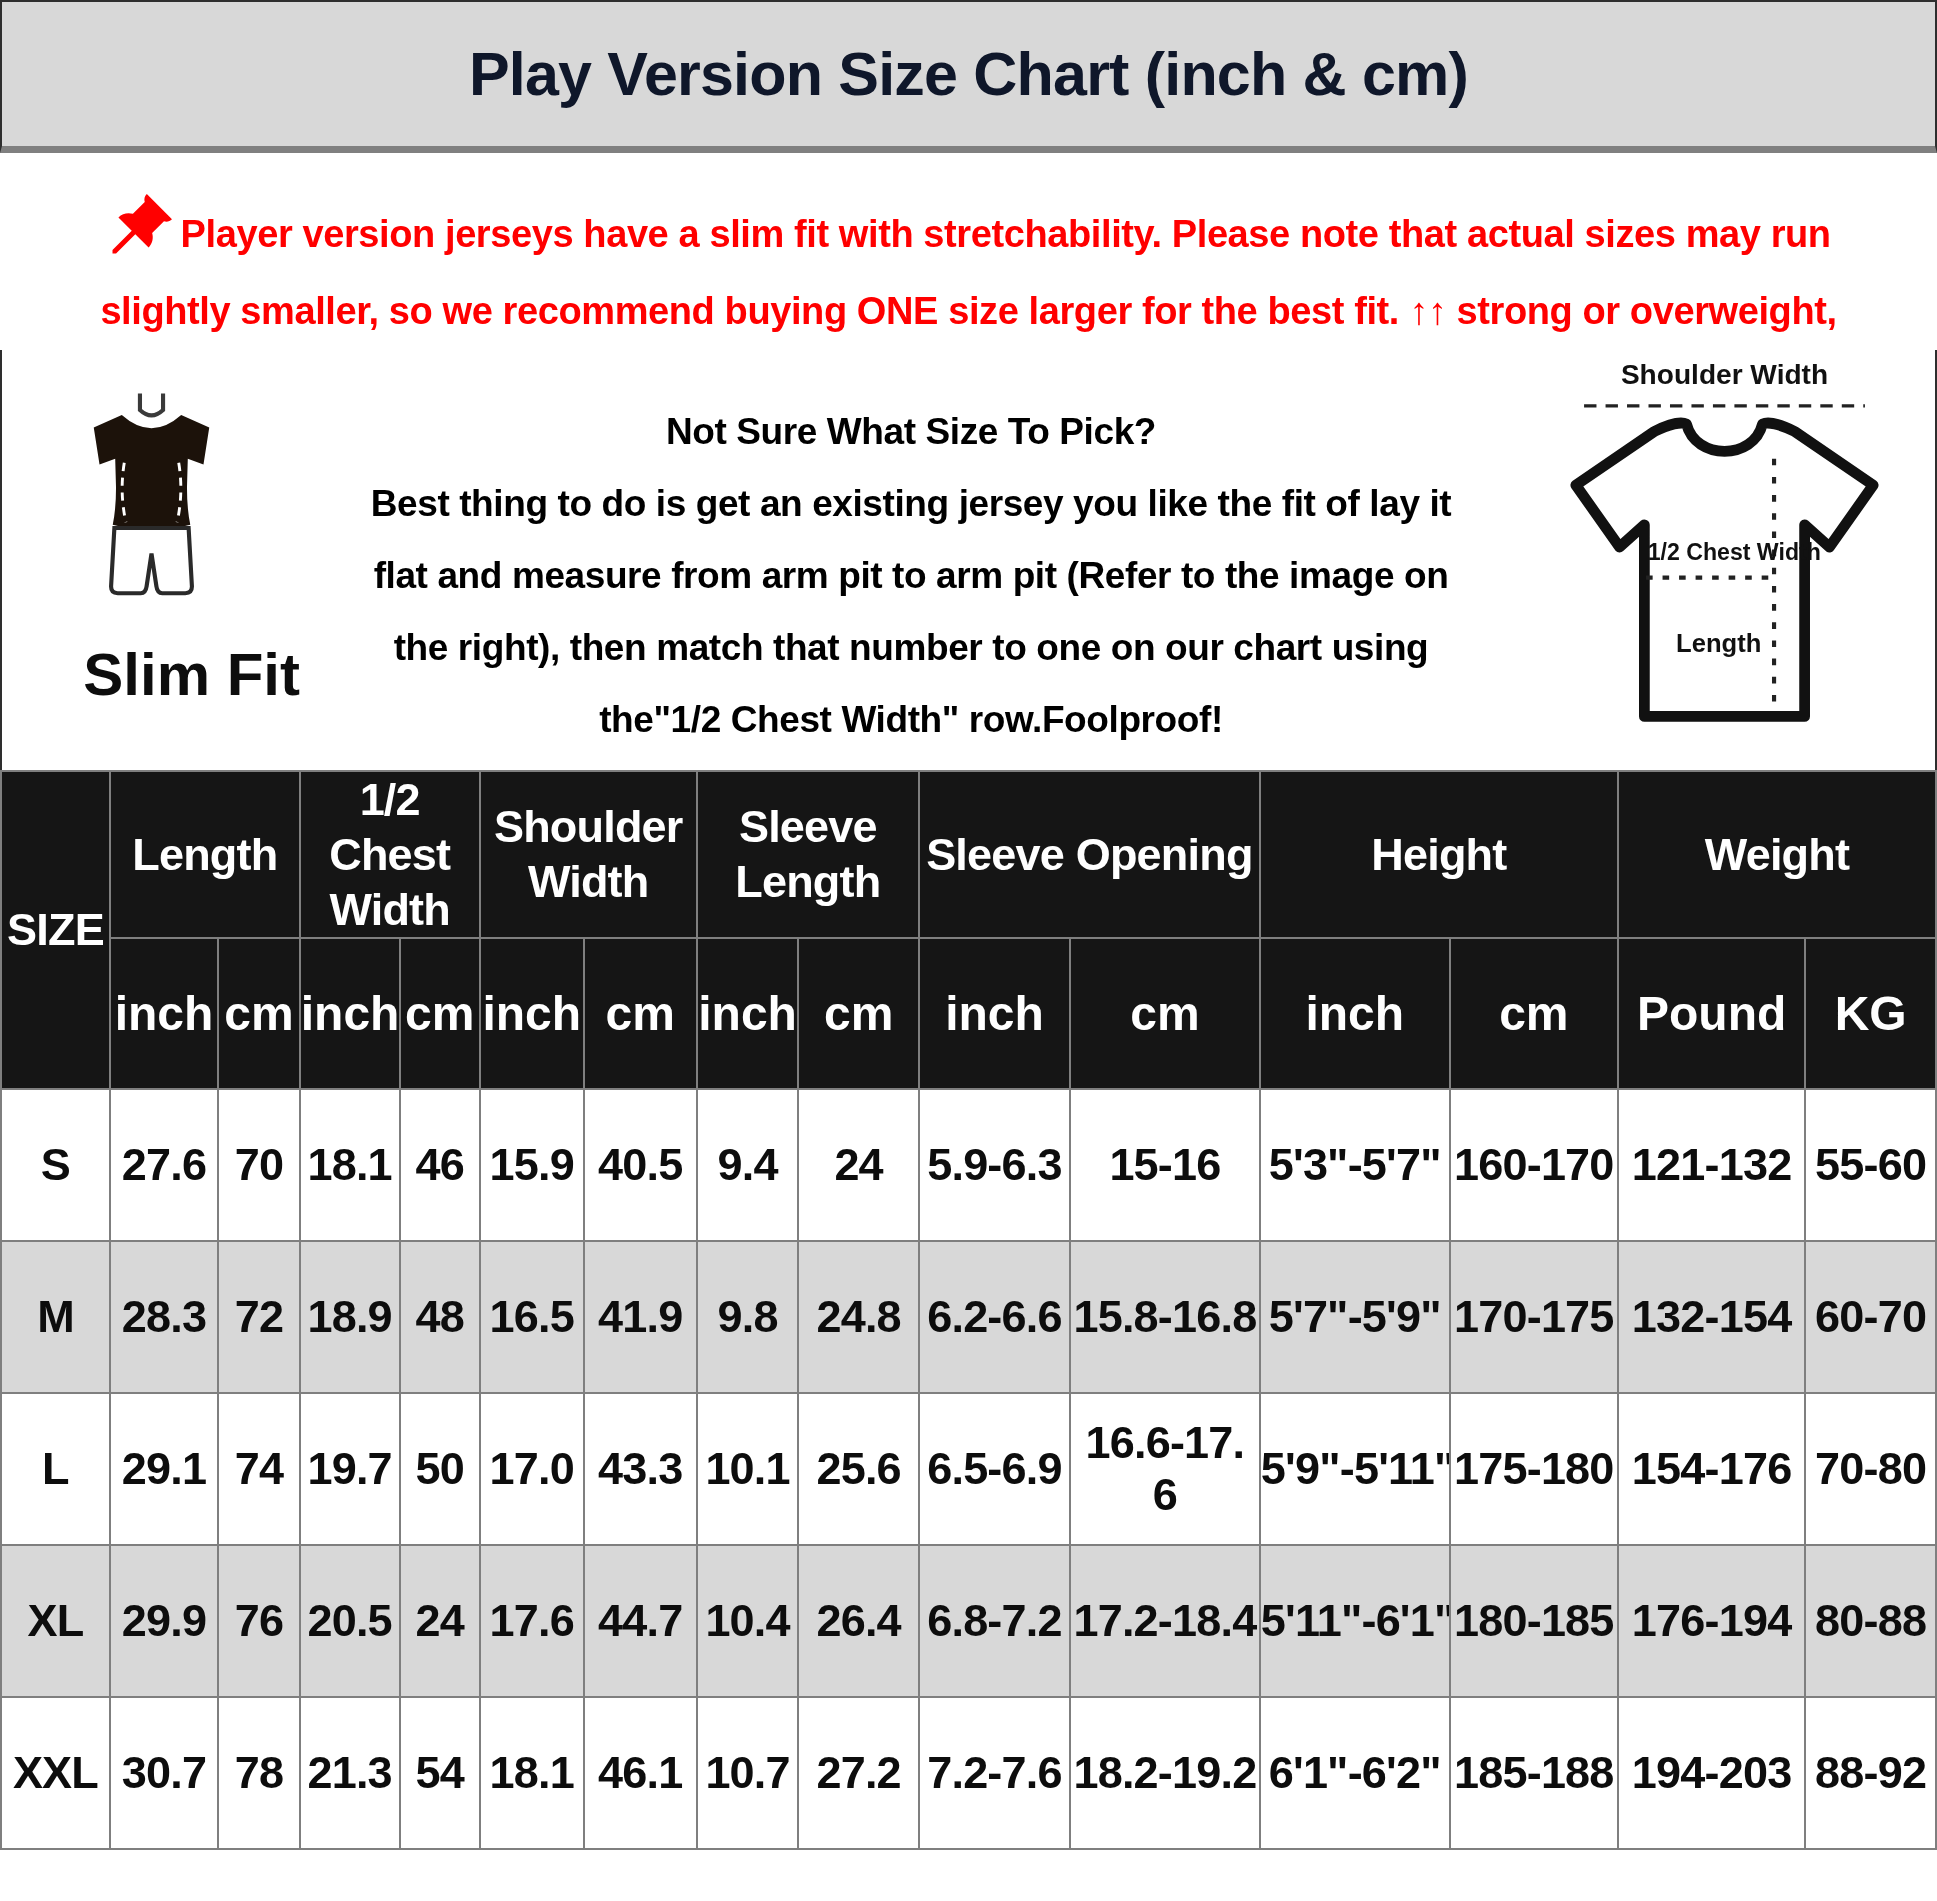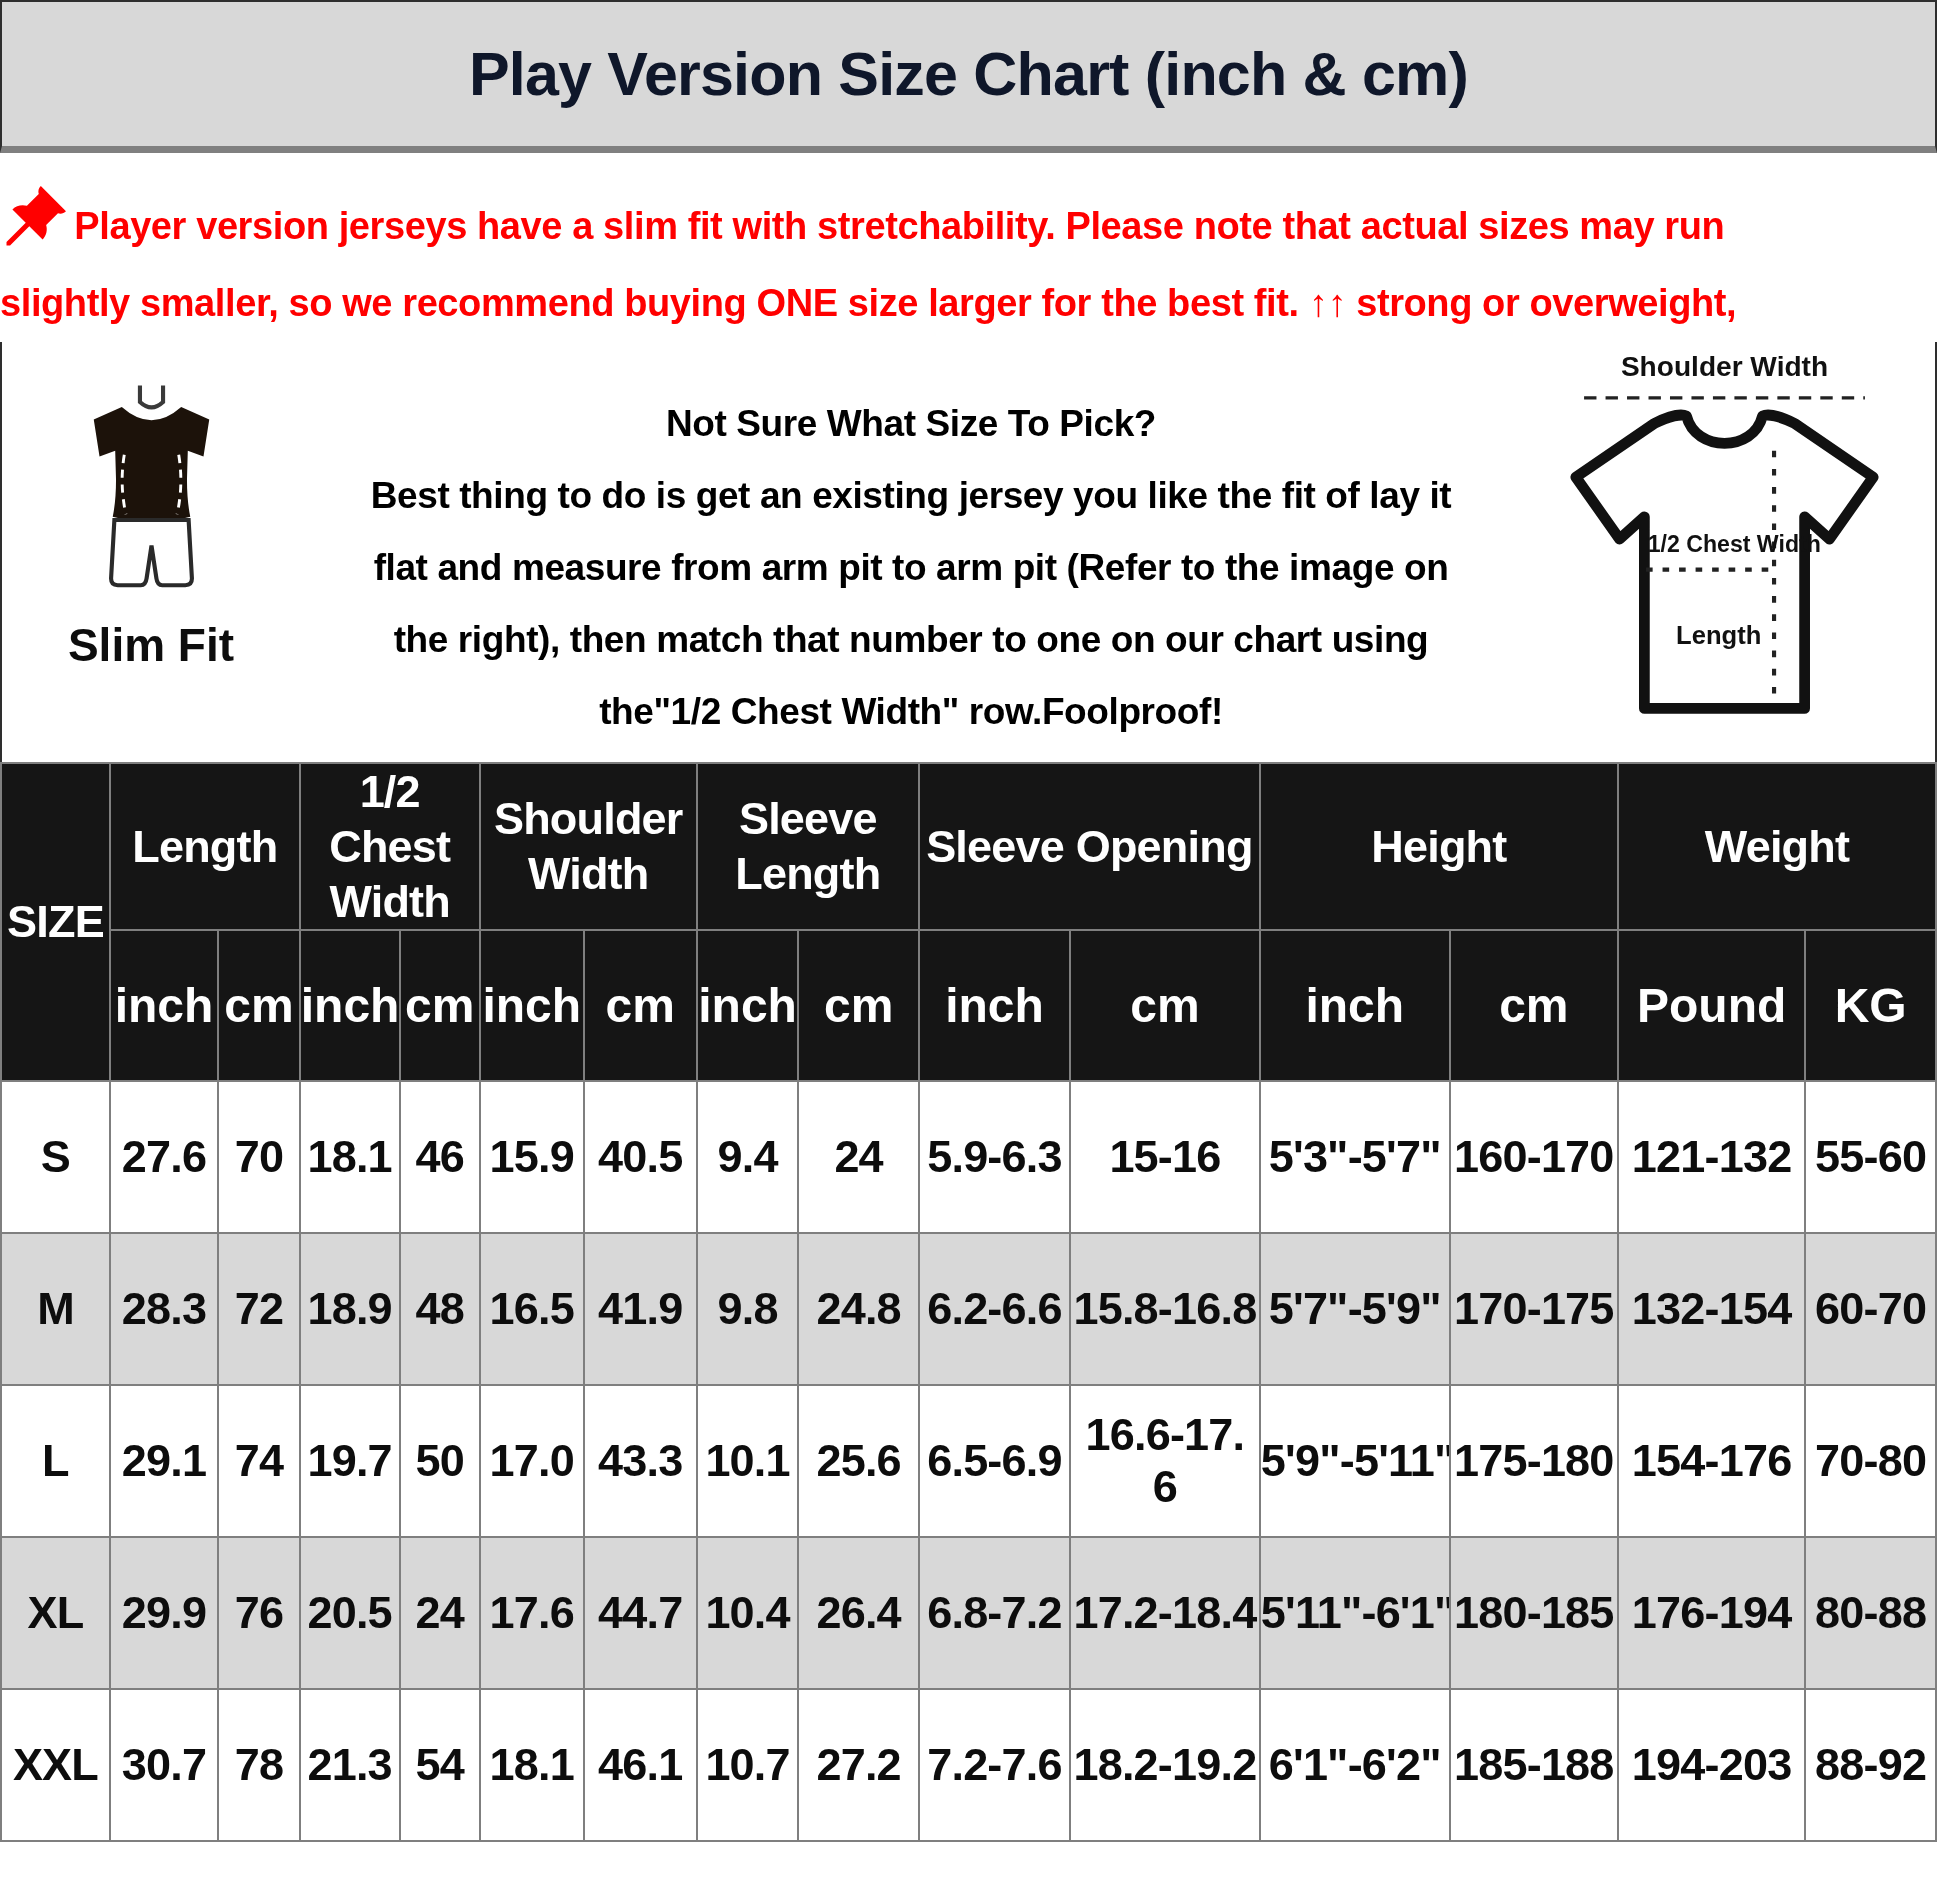--- a/index.html
+++ b/index.html
@@ -12,33 +12,33 @@
   
   .header-band {
     box-sizing:border-box; height:153px; background:#d8d8d8;
     border:2.5px solid #2e2e2e; border-bottom:7.4px solid #808080;
     display:flex; align-items:center; justify-content:center;
   }
   .title { font-size:61px; letter-spacing:-0.8px; color:#0f172a; }
 
   
   .note {
-    padding-top:28px; text-align:left;
-    color:#ff0000; font-size:38px; line-height:77px; letter-spacing:-0.4px;
+    padding-top:28px; text-align:center;
+    color:#ff0000; font-size:38px; line-height:77px; letter-spacing:-0.4px;margin-top:8px;
   }
   .note-line { white-space:nowrap; }
   .pin { vertical-align:-13.2px; margin-right:3.3px; }
 
   
   .middle {
     box-sizing:border-box; display:flex; height:420px;
     border-left:2.5px solid #2e2e2e; border-right:2.5px solid #2e2e2e;
   }
   .fit-col { width:298px; padding-top:40px; text-align:center; flex:none; }
-  .fit-label { font-size:46px; margin-top:18px; color:#0d0d0d; }
+  .fit-label { font-size:60px; margin-top:32px; color:#0d0d0d;text-align:right; }
   .guide-col {
     flex:1; text-align:center; padding-top:46px;
     font-size:37px; line-height:72px; color:#000000; letter-spacing:-0.4px;
   }
   .diagram-col { width:413px; flex:none; padding-top:3.3px; }
 
   
   table.size-table {
     width:100%; border-collapse:collapse; table-layout:fixed;
     margin-top:0;

